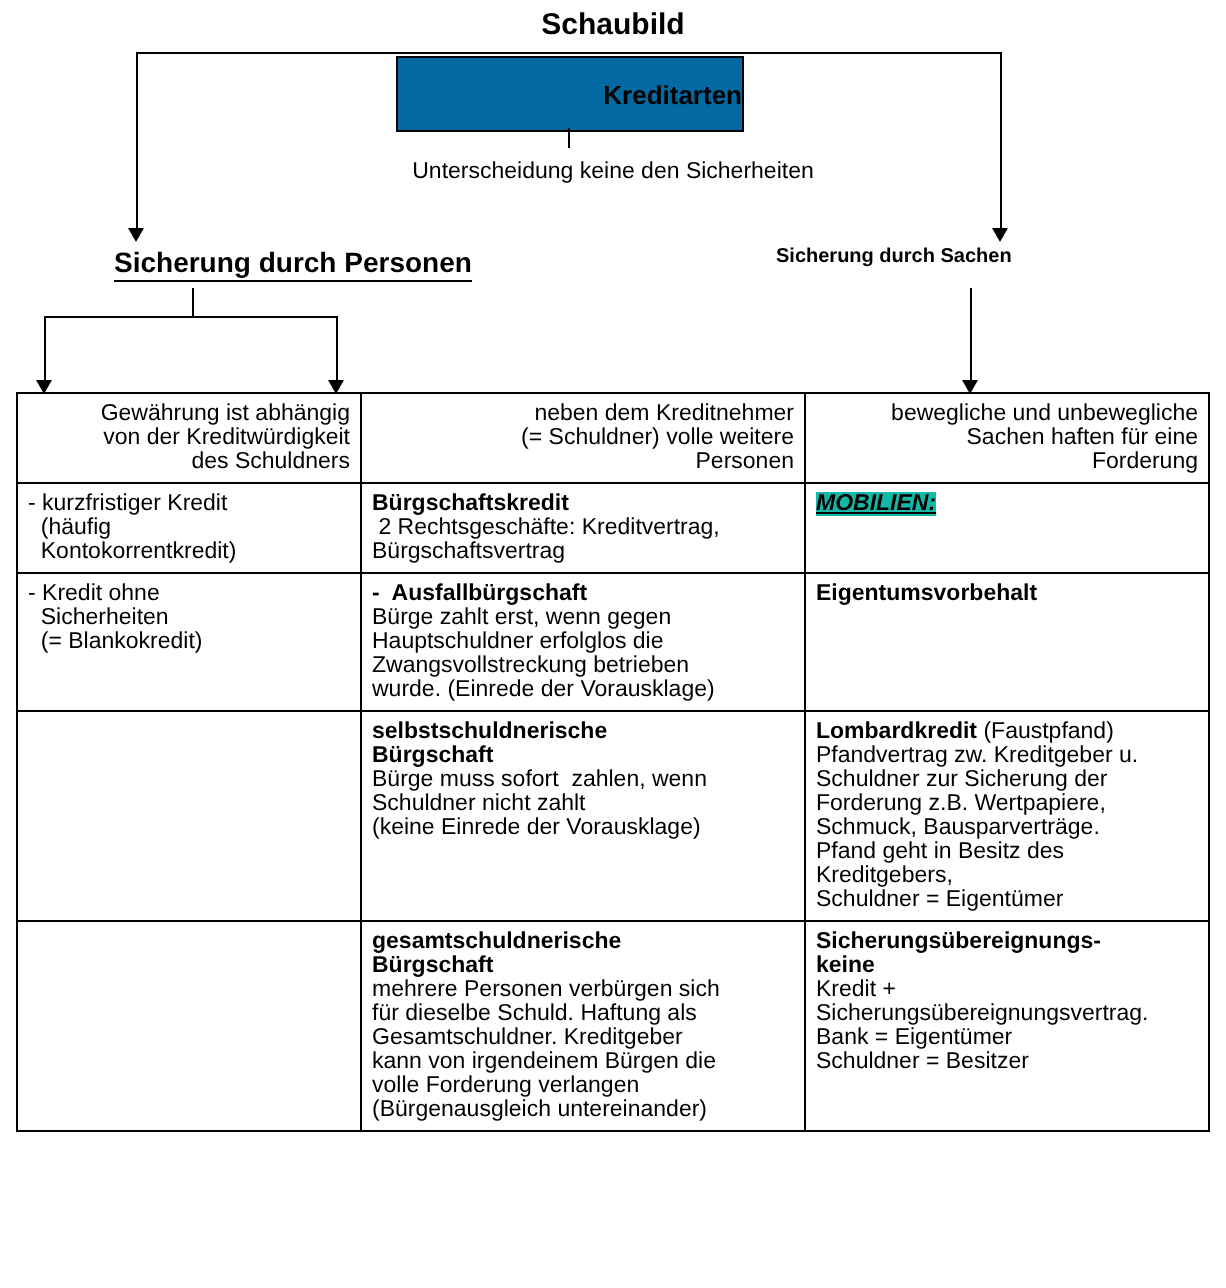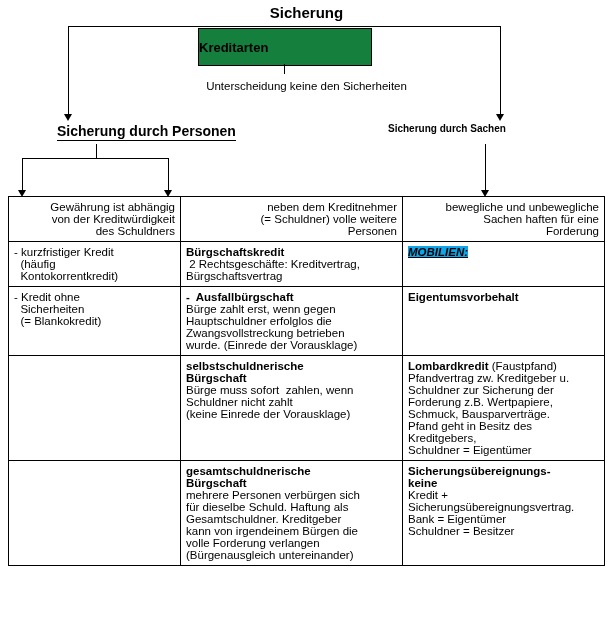--- a/index.html
+++ b/index.html
@@ -11,22 +11,22 @@
     color:#000;
     position:relative;
     overflow:hidden;
   }
   .title{
     position:absolute;top:4px;left:0;width:613px;
     text-align:center;font-size:15px;font-weight:bold;
   }
   .topbox{
     position:absolute;left:198px;top:28px;width:172px;height:36px;
-    border:1px solid #000;background:#15803d;
-    display:flex;align-items:center;justify-content:flex-start;
+    border:1px solid #000;background:#0369a1;
+    display:flex;align-items:center;justify-content:flex-end;
     font-size:13px;font-weight:bold;
   }
   .subtitle{
     position:absolute;top:80px;left:0;width:613px;
     text-align:center;font-size:11.5px;
   }
   .head-left{
     position:absolute;left:57px;top:123px;
     font-size:14px;font-weight:bold;
     border-bottom:1px solid #000;
@@ -64,27 +64,27 @@
     font-weight:bold;
     font-size:11.5px;
     height:42px;
     vertical-align:middle;
   }
   .cell{
     border-top:1px dotted #777 !important;
   }
   .cell.first{border-top:1px solid #000 !important;text-align:right;}
   .b{font-weight:bold;}
-  .hl{background:#0ea5e9;font-weight:bold;font-style:italic;text-decoration:underline;}
+  .hl{background:#14b8a6;font-weight:bold;font-style:italic;text-decoration:underline;}
   p{margin:0;}
 </style>
 </head>
 <body>
 
-<div class="title">Sicherung</div>
+<div class="title">Schaubild</div>
 
 <div class="topbox">
   <span>Kreditarten</span>
 </div>
 
 <div class="subtitle">Unterscheidung keine den Sicherheiten</div>
 
 <div class="ln vline" style="left:284px;top:64px;height:10px;"></div>
 <div class="ln hline" style="left:68px;top:26px;width:433px;"></div>
 <div class="ln vline" style="left:68px;top:26px;height:90px;"></div>

